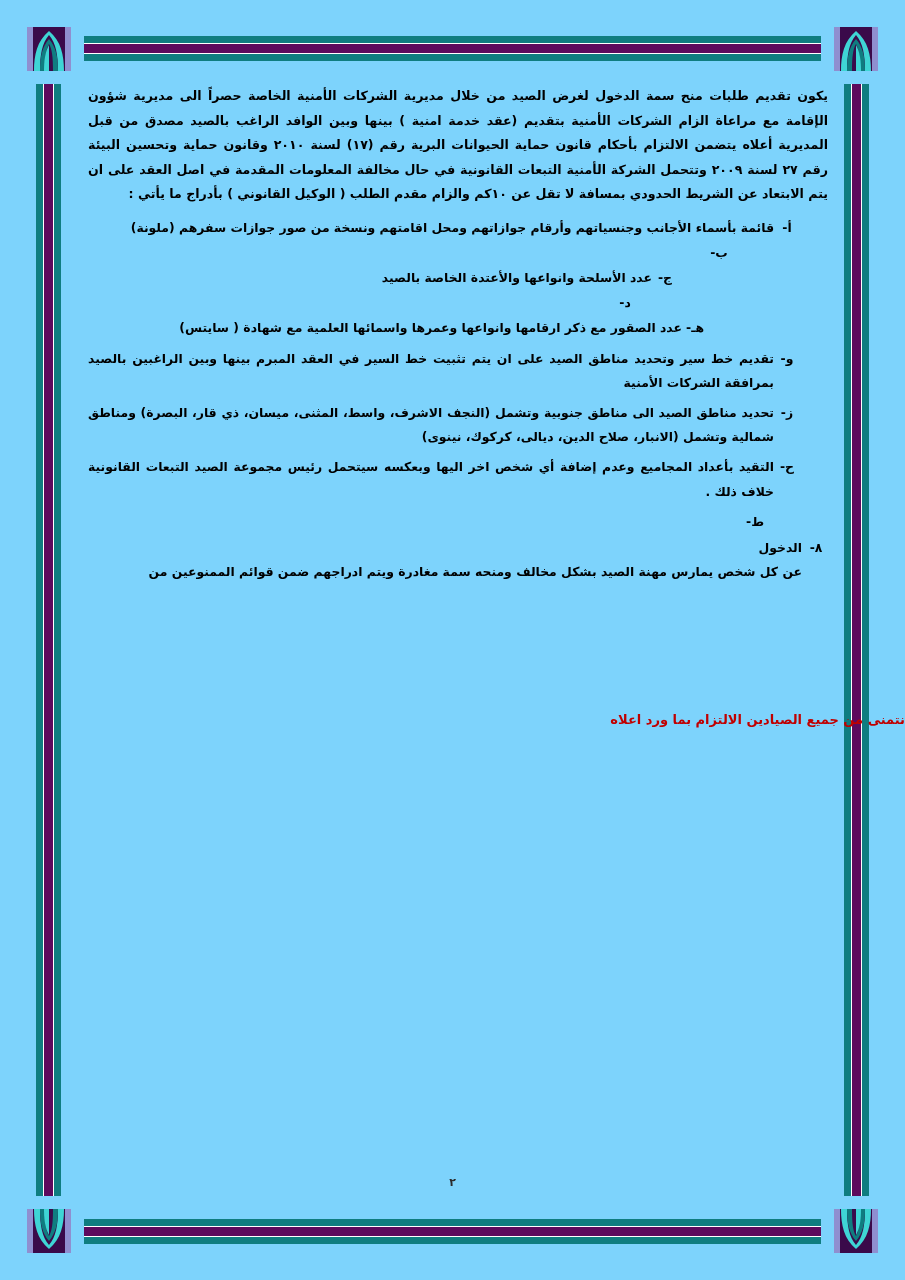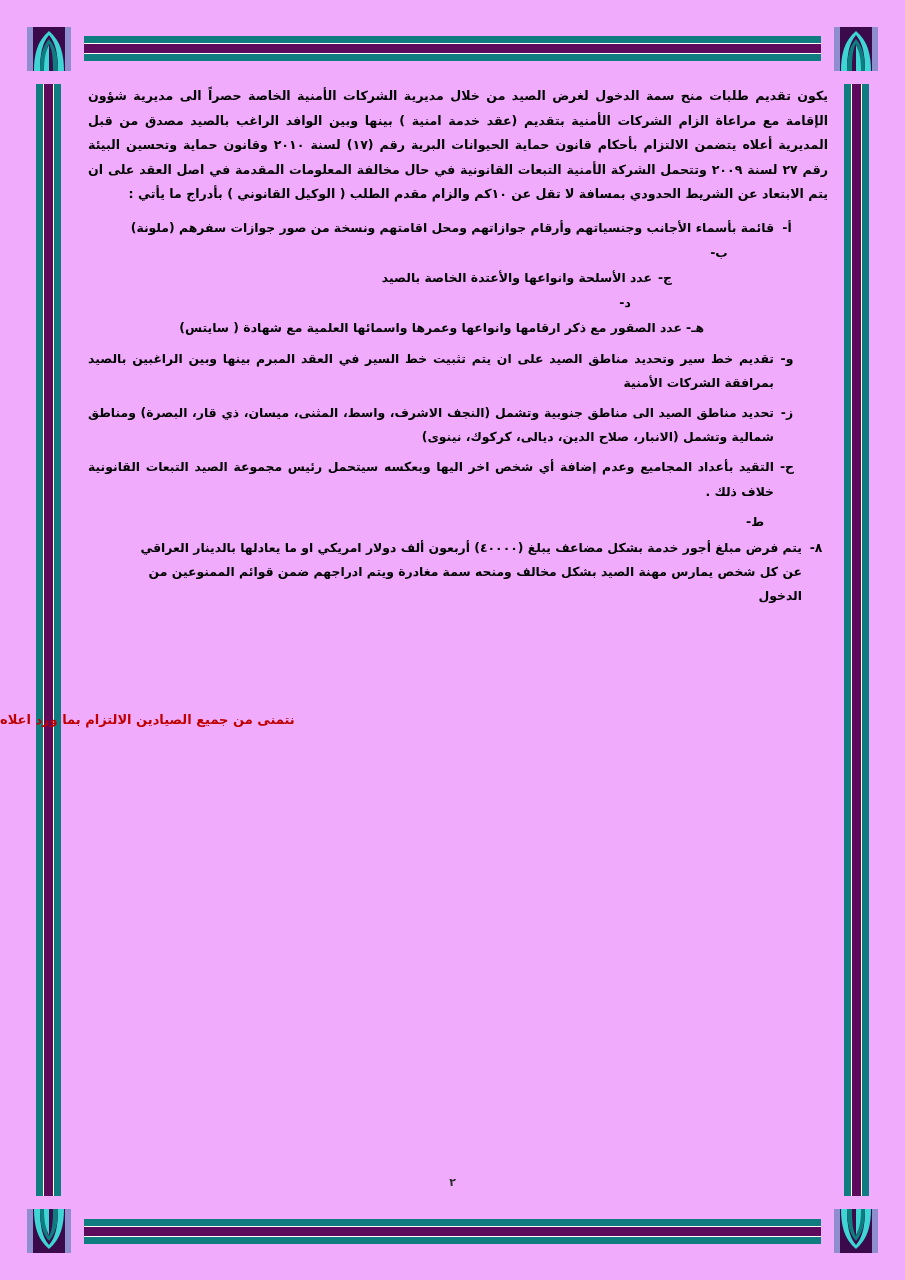--- a/index.html
+++ b/index.html
@@ -5,21 +5,21 @@
   html, body {
     margin: 0;
     padding: 0;
     background: #ffffff;
   }
 
   .page {
     position: relative;
     width: 905px;
     height: 1280px;
-    background: #f0abfc;
+    background: #7dd3fc;
     overflow: hidden;
     font-family: "DejaVu Sans", "Liberation Sans", sans-serif;
   }
 
   
   .frame {
     position: absolute;
     left: 36px;
     top: 36px;
     width: 833px;
@@ -155,21 +155,21 @@
   .num-body .cont {
     display: block;
   }
 
   
   .closing {
     position: absolute;
     left: 0;
     right: 0;
     top: 712px;
-    text-align: left;
+    text-align: right;
     color: #c00000;
     font-size: 13px;
     font-weight: bold;
     direction: rtl;
   }
 
   
   .page-number {
     position: absolute;
     left: 0;
@@ -280,23 +280,22 @@
 
       <div class="l-item ind6">
         <span class="l-marker">ط-</span>
       </div>
 
     </div>
 
     <div class="num-item">
       <span class="num-marker">٨-</span>
       <span class="num-body">
-        <span class="cont">يتم فرض مبلغ أجور خدمة بشكل مضاعف يبلغ (٤٠٠٠٠) أربعون ألف دولار امريكي او ما يعادلها بالدينار العراقي</span>
+        <span class="cont">الدخول</span>
         <span class="cont">عن كل شخص يمارس مهنة الصيد بشكل مخالف ومنحه سمة مغادرة ويتم ادراجهم ضمن قوائم الممنوعين من</span>
-        <span class="cont">الدخول</span>
       </span>
     </div>
 
   </div>
 
   <div class="closing">نتمنى من جميع الصيادين الالتزام بما ورد اعلاه</div>
 
   <div class="page-number">٢</div>
 
 </div>

